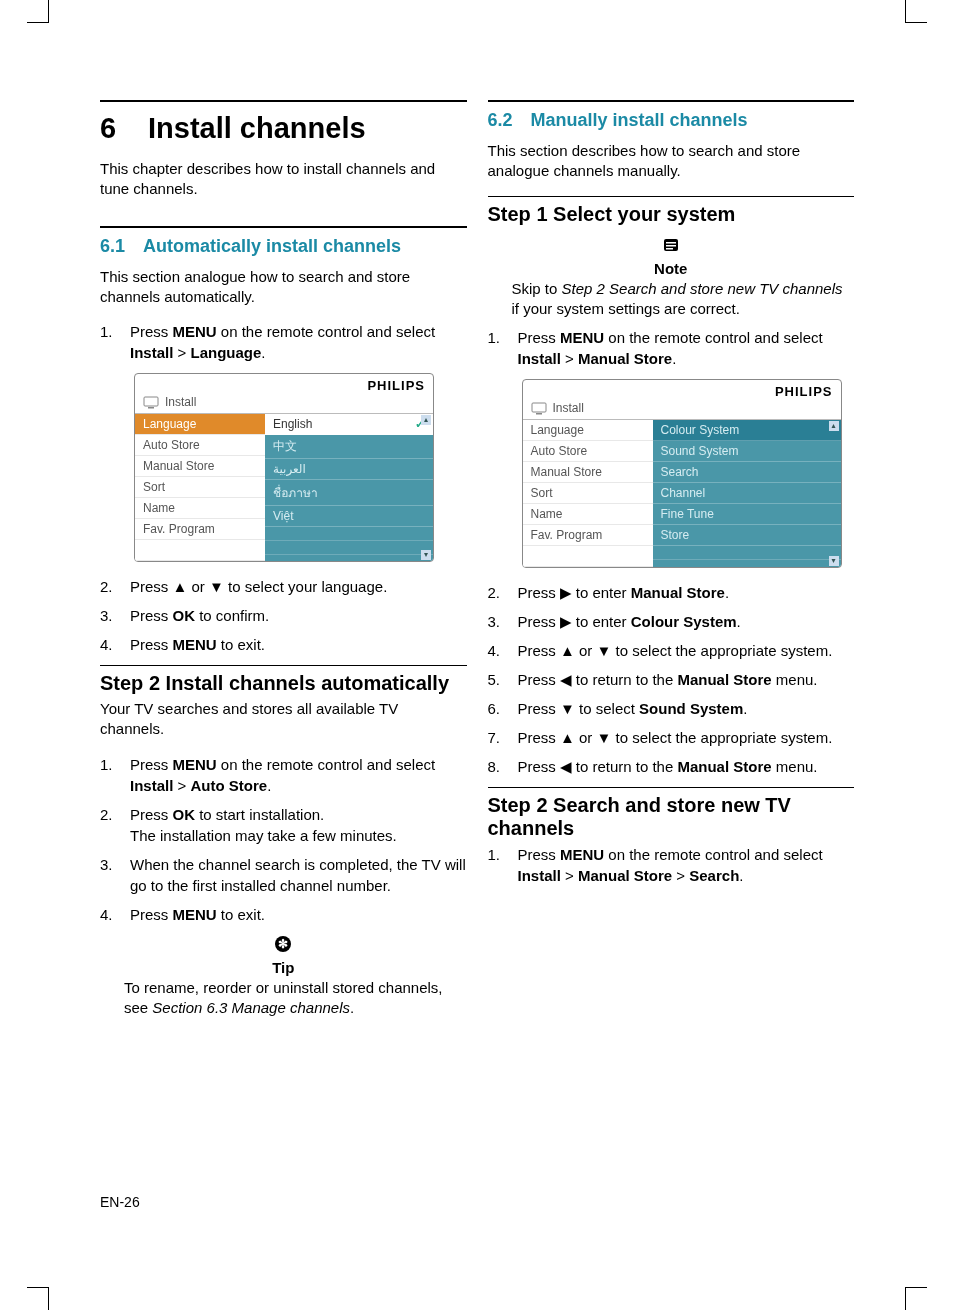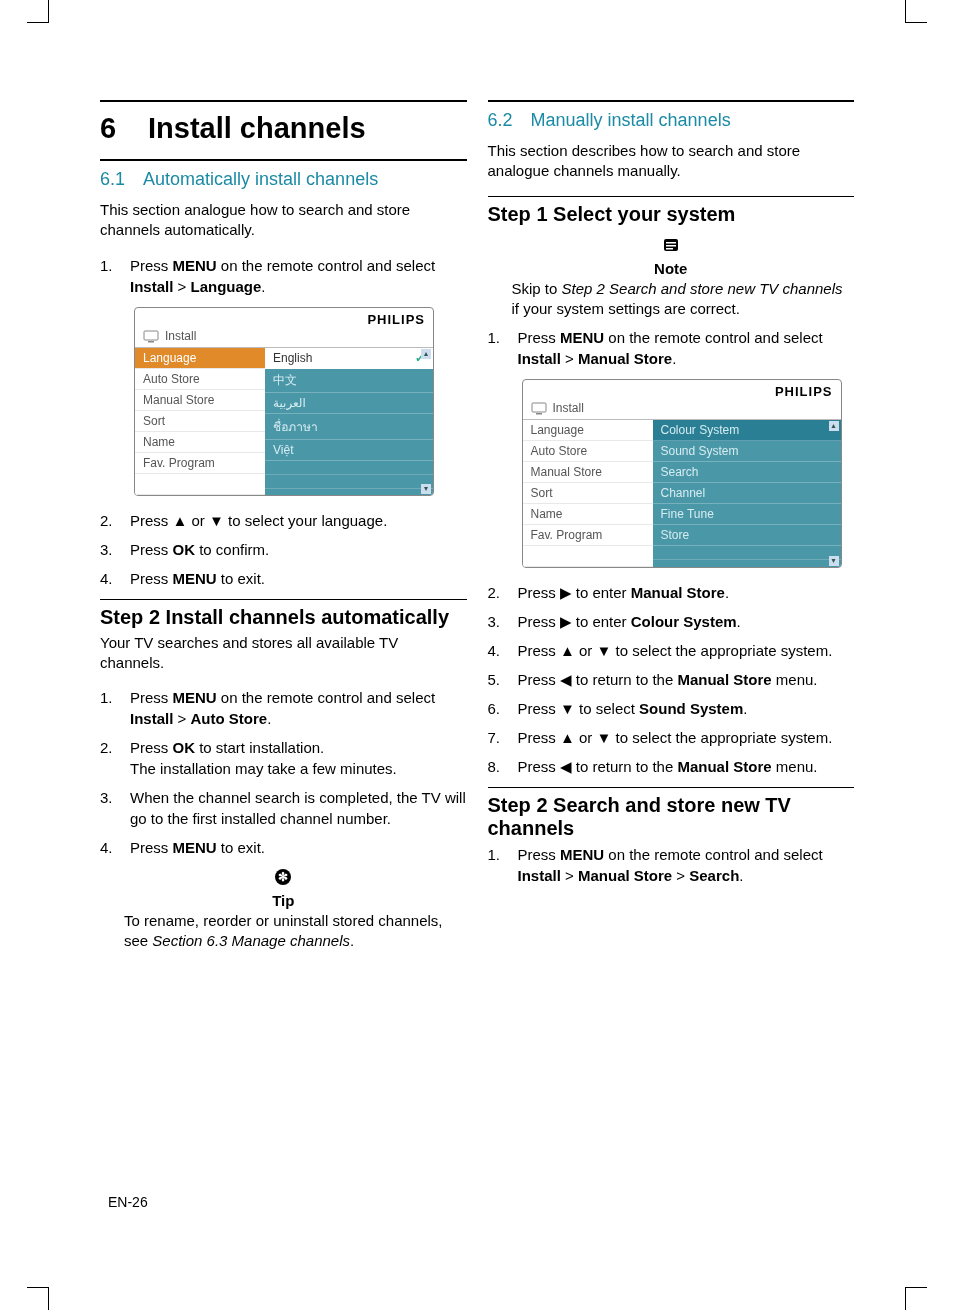--- a/index.html
+++ b/index.html
@@ -16,21 +16,21 @@
   .page {
     position: absolute;
     left: 100px; right: 100px;
     top: 100px; bottom: 100px;
   }
   .columns { display: flex; gap: 21px; }
   .col { flex: 1; min-width: 0; }
   h1.chapter { font-size: 29px; font-weight: bold; margin-bottom: 14px; border-top: 2px solid #000; padding-top: 10px; }
   .chapnum { display:inline-block; width: 48px; }
   .intro { font-size: 15px; line-height: 1.35; margin-bottom: 26px; }
-  h2.section { font-size: 18px; font-weight: normal; color: #1b8aa5; border-top: 2px solid #000; padding-top: 8px; margin-bottom: 10px; display:flex; gap:18px; }
+  h2.section { font-size: 18px; font-weight: bold; color: #1b8aa5; border-top: 2px solid #000; padding-top: 8px; margin-bottom: 10px; display:flex; gap:18px; }
   h2.section .num { flex:0 0 auto; }
   h2.section .txt { flex:1; }
   .para { font-size: 15px; line-height: 1.35; margin-bottom: 14px; }
   .step-head { font-size: 20px; font-weight: bold; border-top: 1px solid #000; padding-top: 6px; margin-top: 10px; margin-bottom: 4px; }
   ol.instructions { list-style:none; padding:0; margin:0 0 10px 0; }
   ol.instructions li { font-size: 15px; line-height: 1.4; display:flex; gap:12px; margin-bottom: 8px; }
   ol.instructions li .n { flex: 0 0 18px; }
   ol.instructions li .t { flex:1; }
   .b { font-weight: bold; }
   .ital { font-style: italic; }
@@ -53,41 +53,42 @@
   .menu-shot .right-pane .row { border-bottom:1px solid rgba(255,255,255,0.25); color:#d5ecf1; }
   .menu-shot .right-pane .row.sel { background:#fff; color:#333; display:flex; justify-content:space-between; align-items:center;}
   .menu-shot .right-pane .row.sel .check { color:#2a8; font-weight:bold; }
   .menu-shot .right-pane .row.hl { background:#2a7f95; }
   .menu-shot .scroll-up, .menu-shot .scroll-down {
     position:absolute; right:2px; width:10px; height:10px; background:#cde; font-size:8px; text-align:center; line-height:10px; color:#355;
   }
   .menu-shot .scroll-up { top:1px; }
   .menu-shot .scroll-down { bottom:1px; }
   .menu-shot .right-pane .spacer { height: 14px; border-bottom:1px solid rgba(255,255,255,0.2);}
-  .footer { position:absolute; bottom:0; left:8px; font-size:14px; }
+  .footer { position:absolute; bottom:0; left:0; font-size:14px; }
 </style>
 </head>
 <body>
 
 <div class="crop-mark-v" style="top:0;left:48px;"></div>
 <div class="crop-mark-h" style="top:22px;left:27px;"></div>
 <div class="crop-mark-v" style="top:0;right:48px;"></div>
 <div class="crop-mark-h" style="top:22px;right:27px;"></div>
 <div class="crop-mark-v" style="bottom:0;left:48px;"></div>
 <div class="crop-mark-h" style="bottom:22px;left:27px;"></div>
 <div class="crop-mark-v" style="bottom:0;right:48px;"></div>
 <div class="crop-mark-h" style="bottom:22px;right:27px;"></div>
 
 <div class="page">
 <div class="columns">
 
   <div class="col">
     <h1 class="chapter">
       <span class="chapnum">6</span><span>Install channels</span>
     </h1>
+    <p class="intro">This chapter describes how to install channels and tune channels.</p>
 
     <h2 class="section">
       <span class="num">6.1</span>
       <span class="txt">Automatically install channels</span>
     </h2>
     <p class="para">This section analogue how to search and store channels automatically.</p>
 
     <ol class="instructions">
       <li>
         <span class="n">1.</span>

